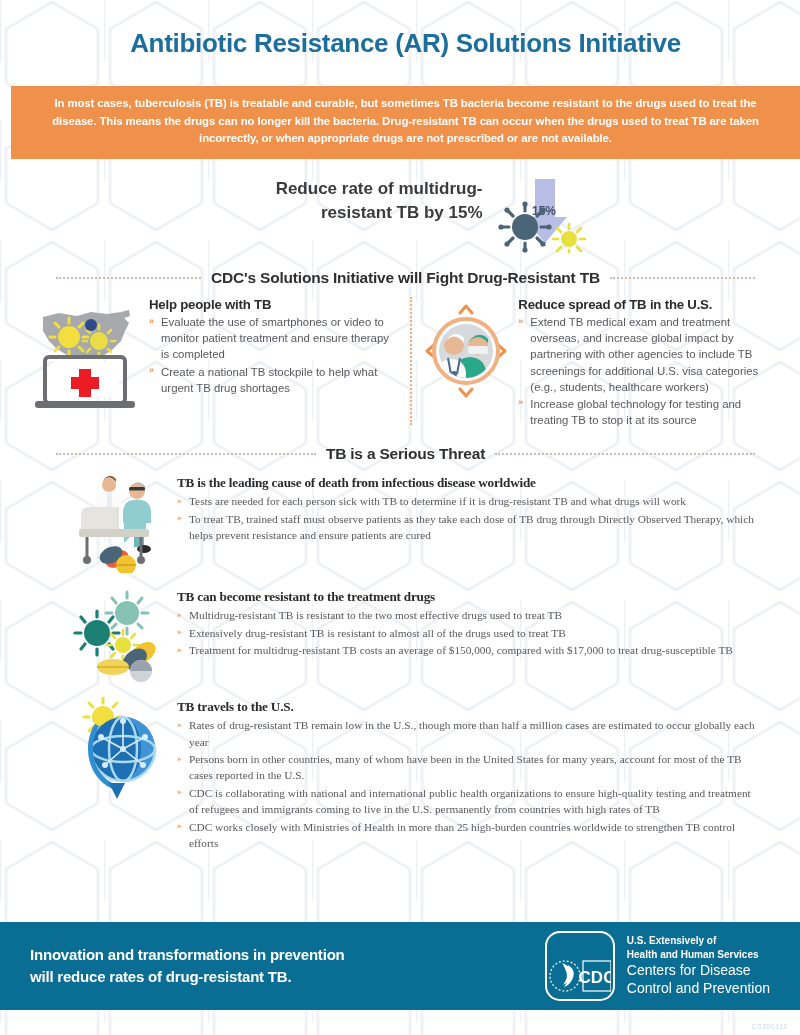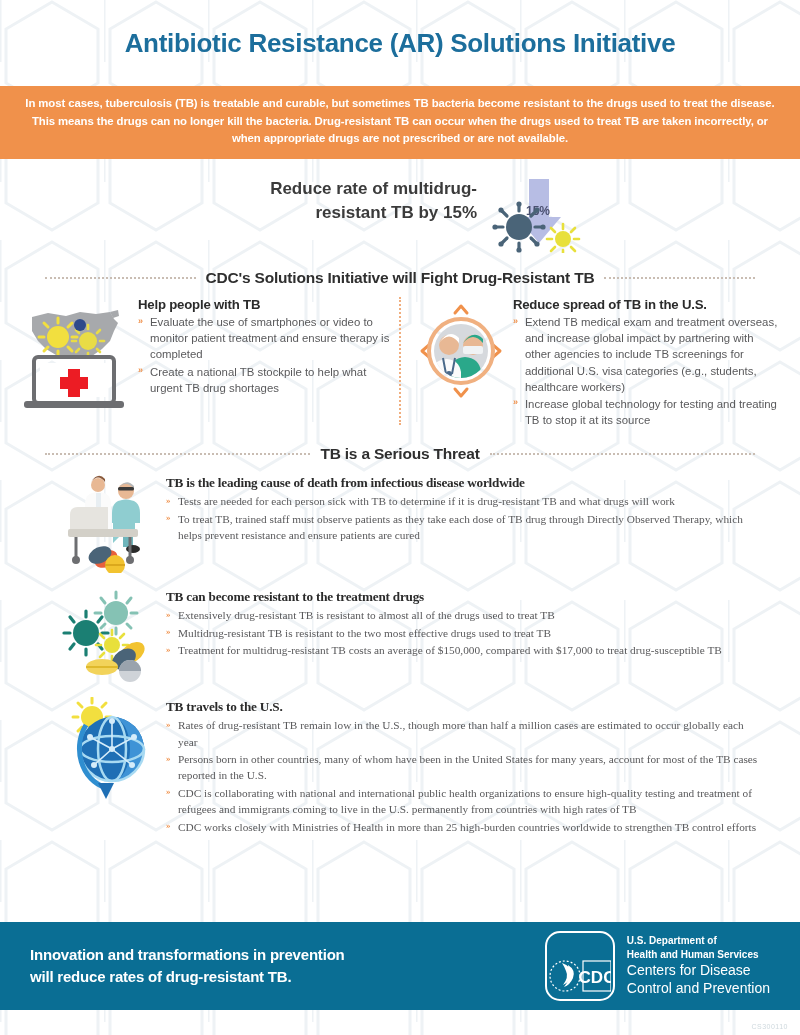--- a/index.html
+++ b/index.html
@@ -15,21 +15,21 @@
 
   
   .hex-bg {
     position: absolute;
     inset: 0;
     z-index: 0;
     opacity: 1;
     pointer-events: none;
   }
 
-  .page { position: relative; z-index: 1; width: 800px; height: 1035px; }
+  .page { position: relative; z-index: 1; width: 800px; height: 1035px; padding-left: 11px; }
 
   
   .title-wrap {
     height: 86px;
     display: flex;
     align-items: center;
     justify-content: center;
   }
   .main-title {
     color: #1c6e9c;
@@ -451,22 +451,22 @@
         <ellipse cx="64" cy="72" rx="13" ry="9" transform="rotate(-35 64 72)" fill="#4a6478"></ellipse>
         <ellipse cx="42" cy="80" rx="16" ry="8" fill="#f2d35a"></ellipse>
         <path d="M26 80 h32" stroke="#dfb92c" stroke-width="2"></path>
         <circle cx="70" cy="84" r="11" fill="#cfd3d8"></circle>
         <path d="M59 84 a11 11 0 0 1 22 0 z" fill="#9aa3ad"></path>
       </svg>
     </div>
     <div class="body">
       <div class="blk-title">TB can become resistant to the treatment drugs</div>
       <ul class="bl">
+        <li>Multidrug-resistant TB is resistant to the two most effective drugs used to treat TB</li>
         <li>Extensively drug-resistant TB is resistant to almost all of the drugs used to treat TB</li>
-        <li>Multidrug-resistant TB is resistant to the two most effective drugs used to treat TB</li>
         <li>Treatment for multidrug-resistant TB costs an average of $150,000, compared with $17,000 to treat drug-susceptible TB</li>
       </ul>
     </div>
   </div>
 
   <div class="threat-blk">
     <div class="icon-box">
       <svg width="96" height="108" viewBox="0 0 96 108">
 
         <g fill="#f2df3f">
@@ -522,21 +522,21 @@
       <div class="hhs-badge">
         <svg width="62" height="46" viewBox="0 0 62 46">
           <circle cx="16" cy="23" r="15" fill="none" stroke="#ffffff" stroke-width="1.2" stroke-dasharray="2 2"></circle>
           <path d="M13 10 q10 3 9 12 q-1 7 -8 10 q6 -8 3 -14 q-2 -5 -4 -8 z" fill="#ffffff"></path>
           <path d="M19 12 q8 5 5 13 q-3 7 -9 9 q7 -9 5 -15 q-1 -4 -1 -7 z" fill="#ffffff"></path>
           <rect x="34" y="8" width="28" height="30" fill="none" stroke="#ffffff" stroke-width="1.2"></rect>
           <text x="48" y="30" font-family="Liberation Sans, sans-serif" font-size="17" font-weight="bold" fill="#ffffff" text-anchor="middle">CDC</text>
         </svg>
       </div>
       <div class="agency">
-        <div class="l1">U.S. Department of</div>
+        <div class="l1">U.S. Extensively of</div>
         <div class="l1">Health and Human Services</div>
         <div class="l2">Centers for Disease</div>
         <div class="l2">Control and Prevention</div>
       </div>
     </div>
   </div>
 
   <div class="doc-code">CS300110</div>
 
 </div>

